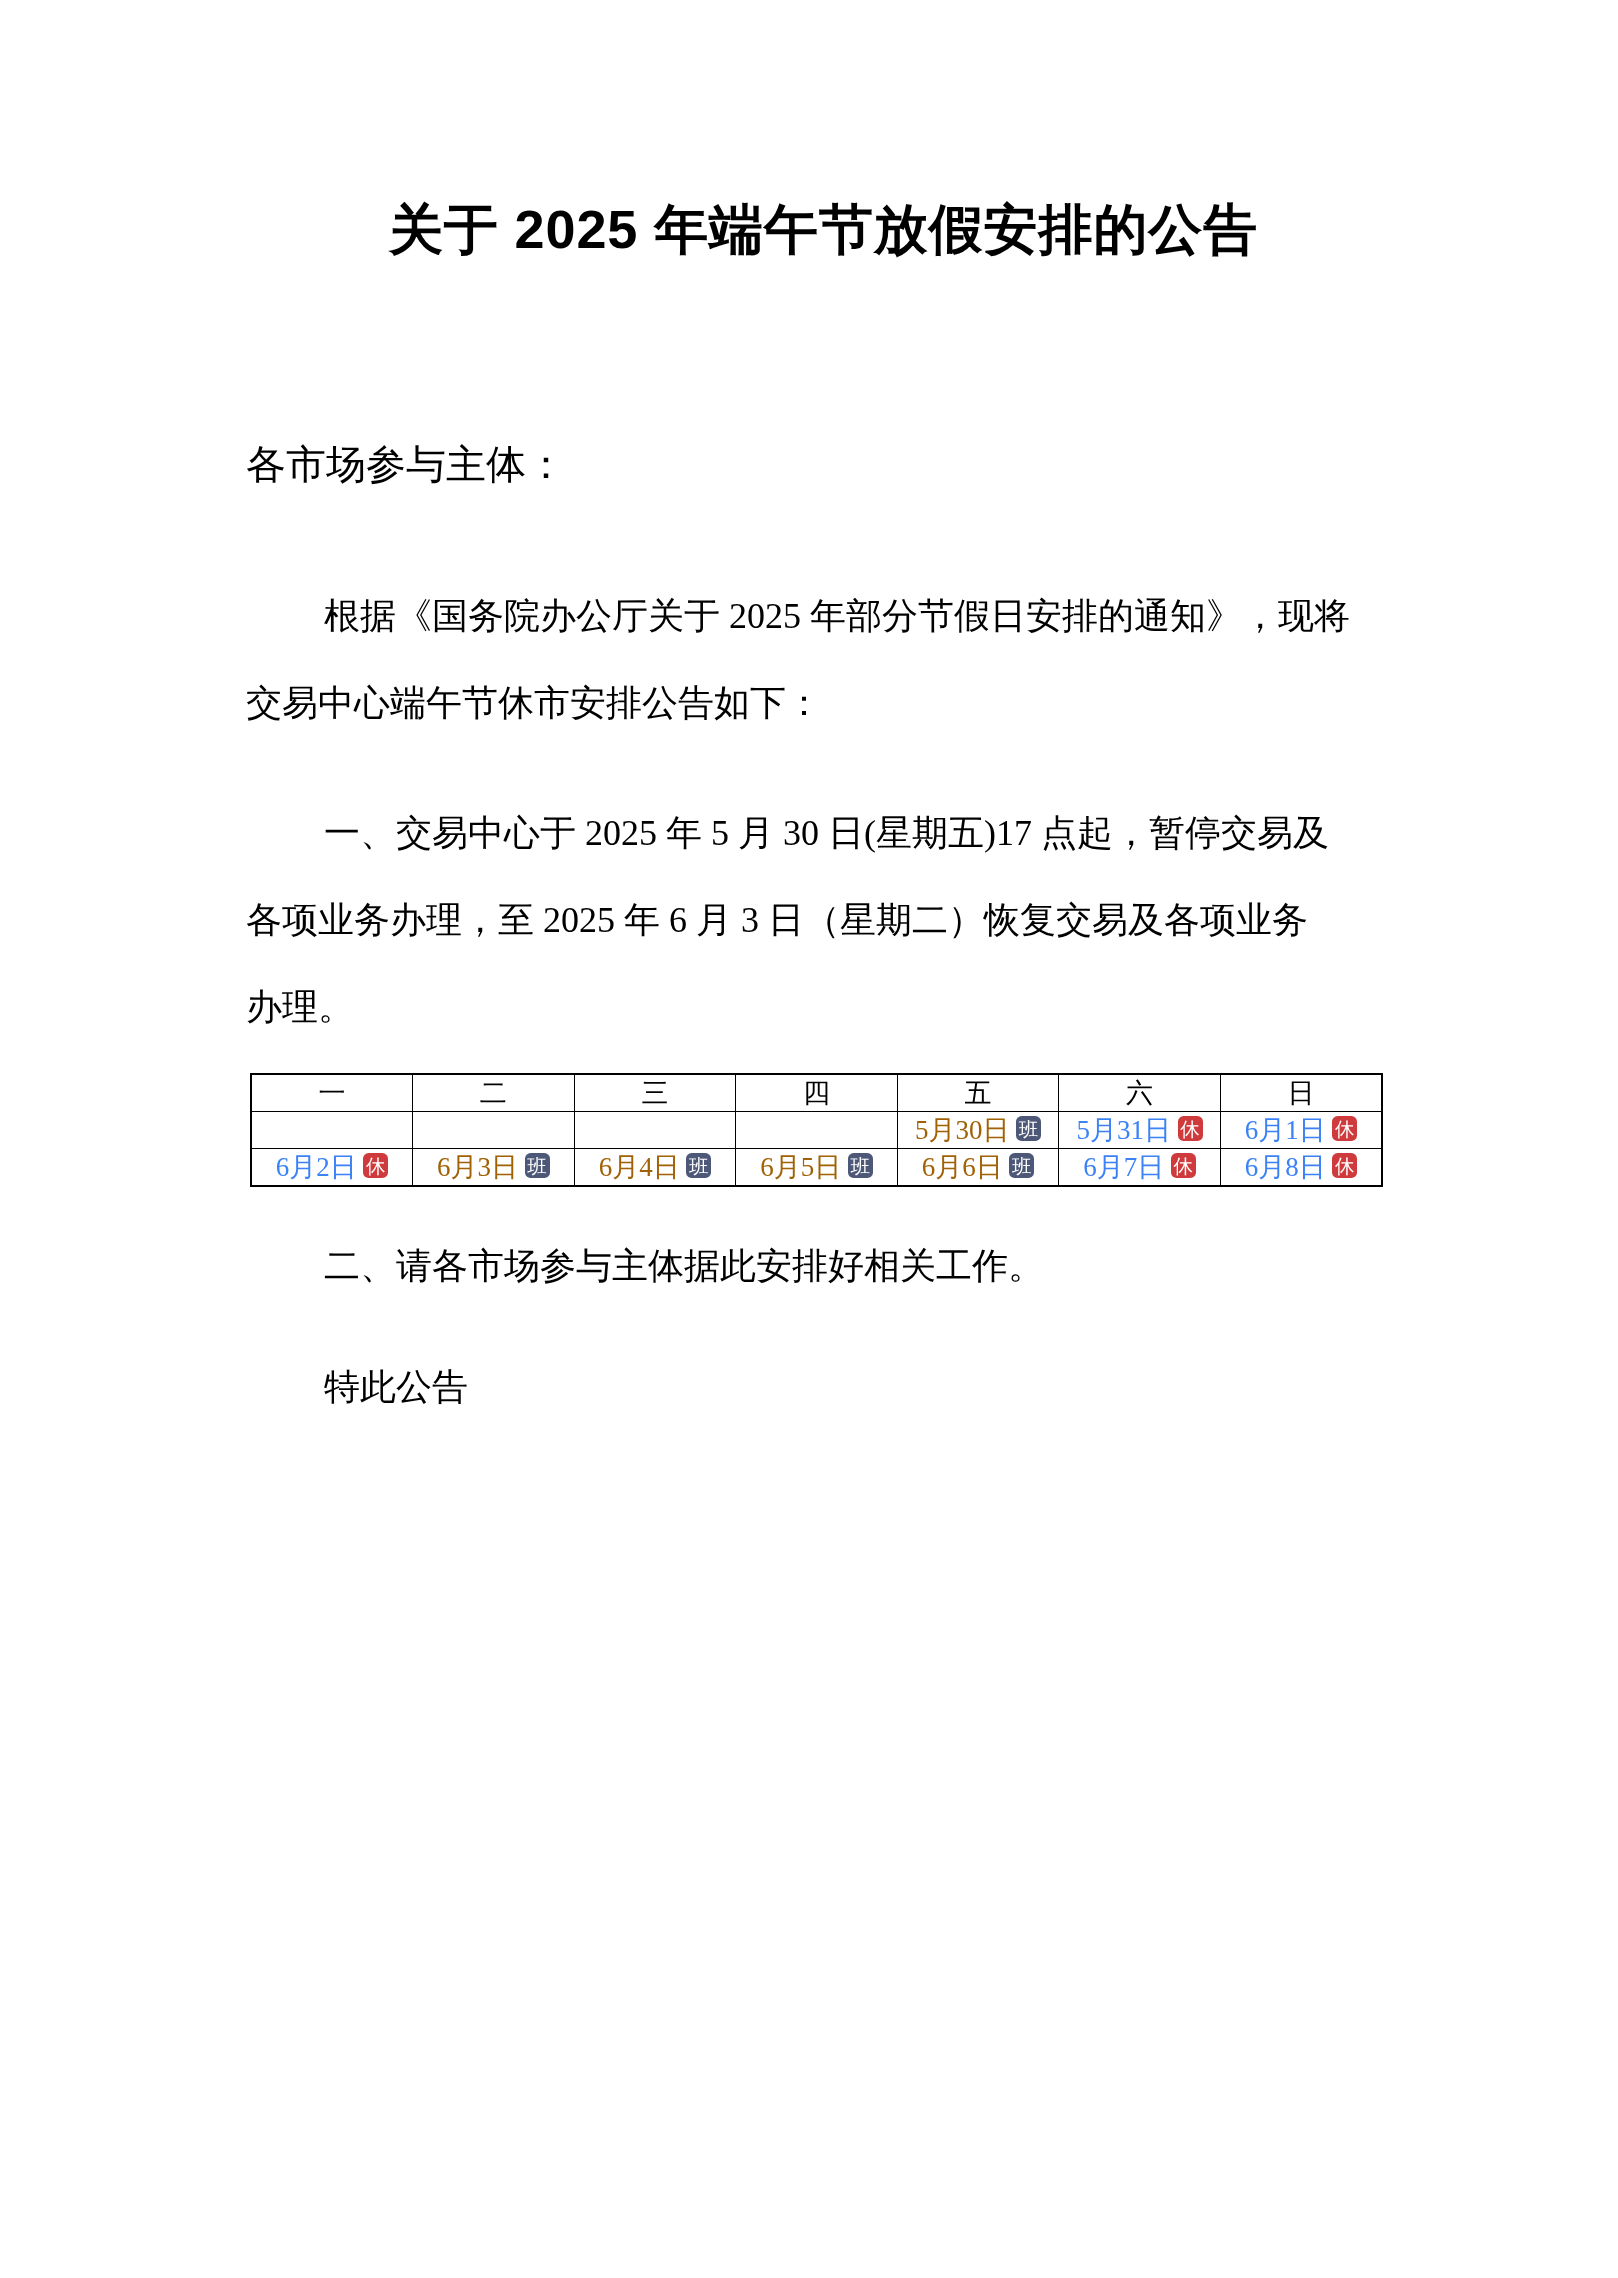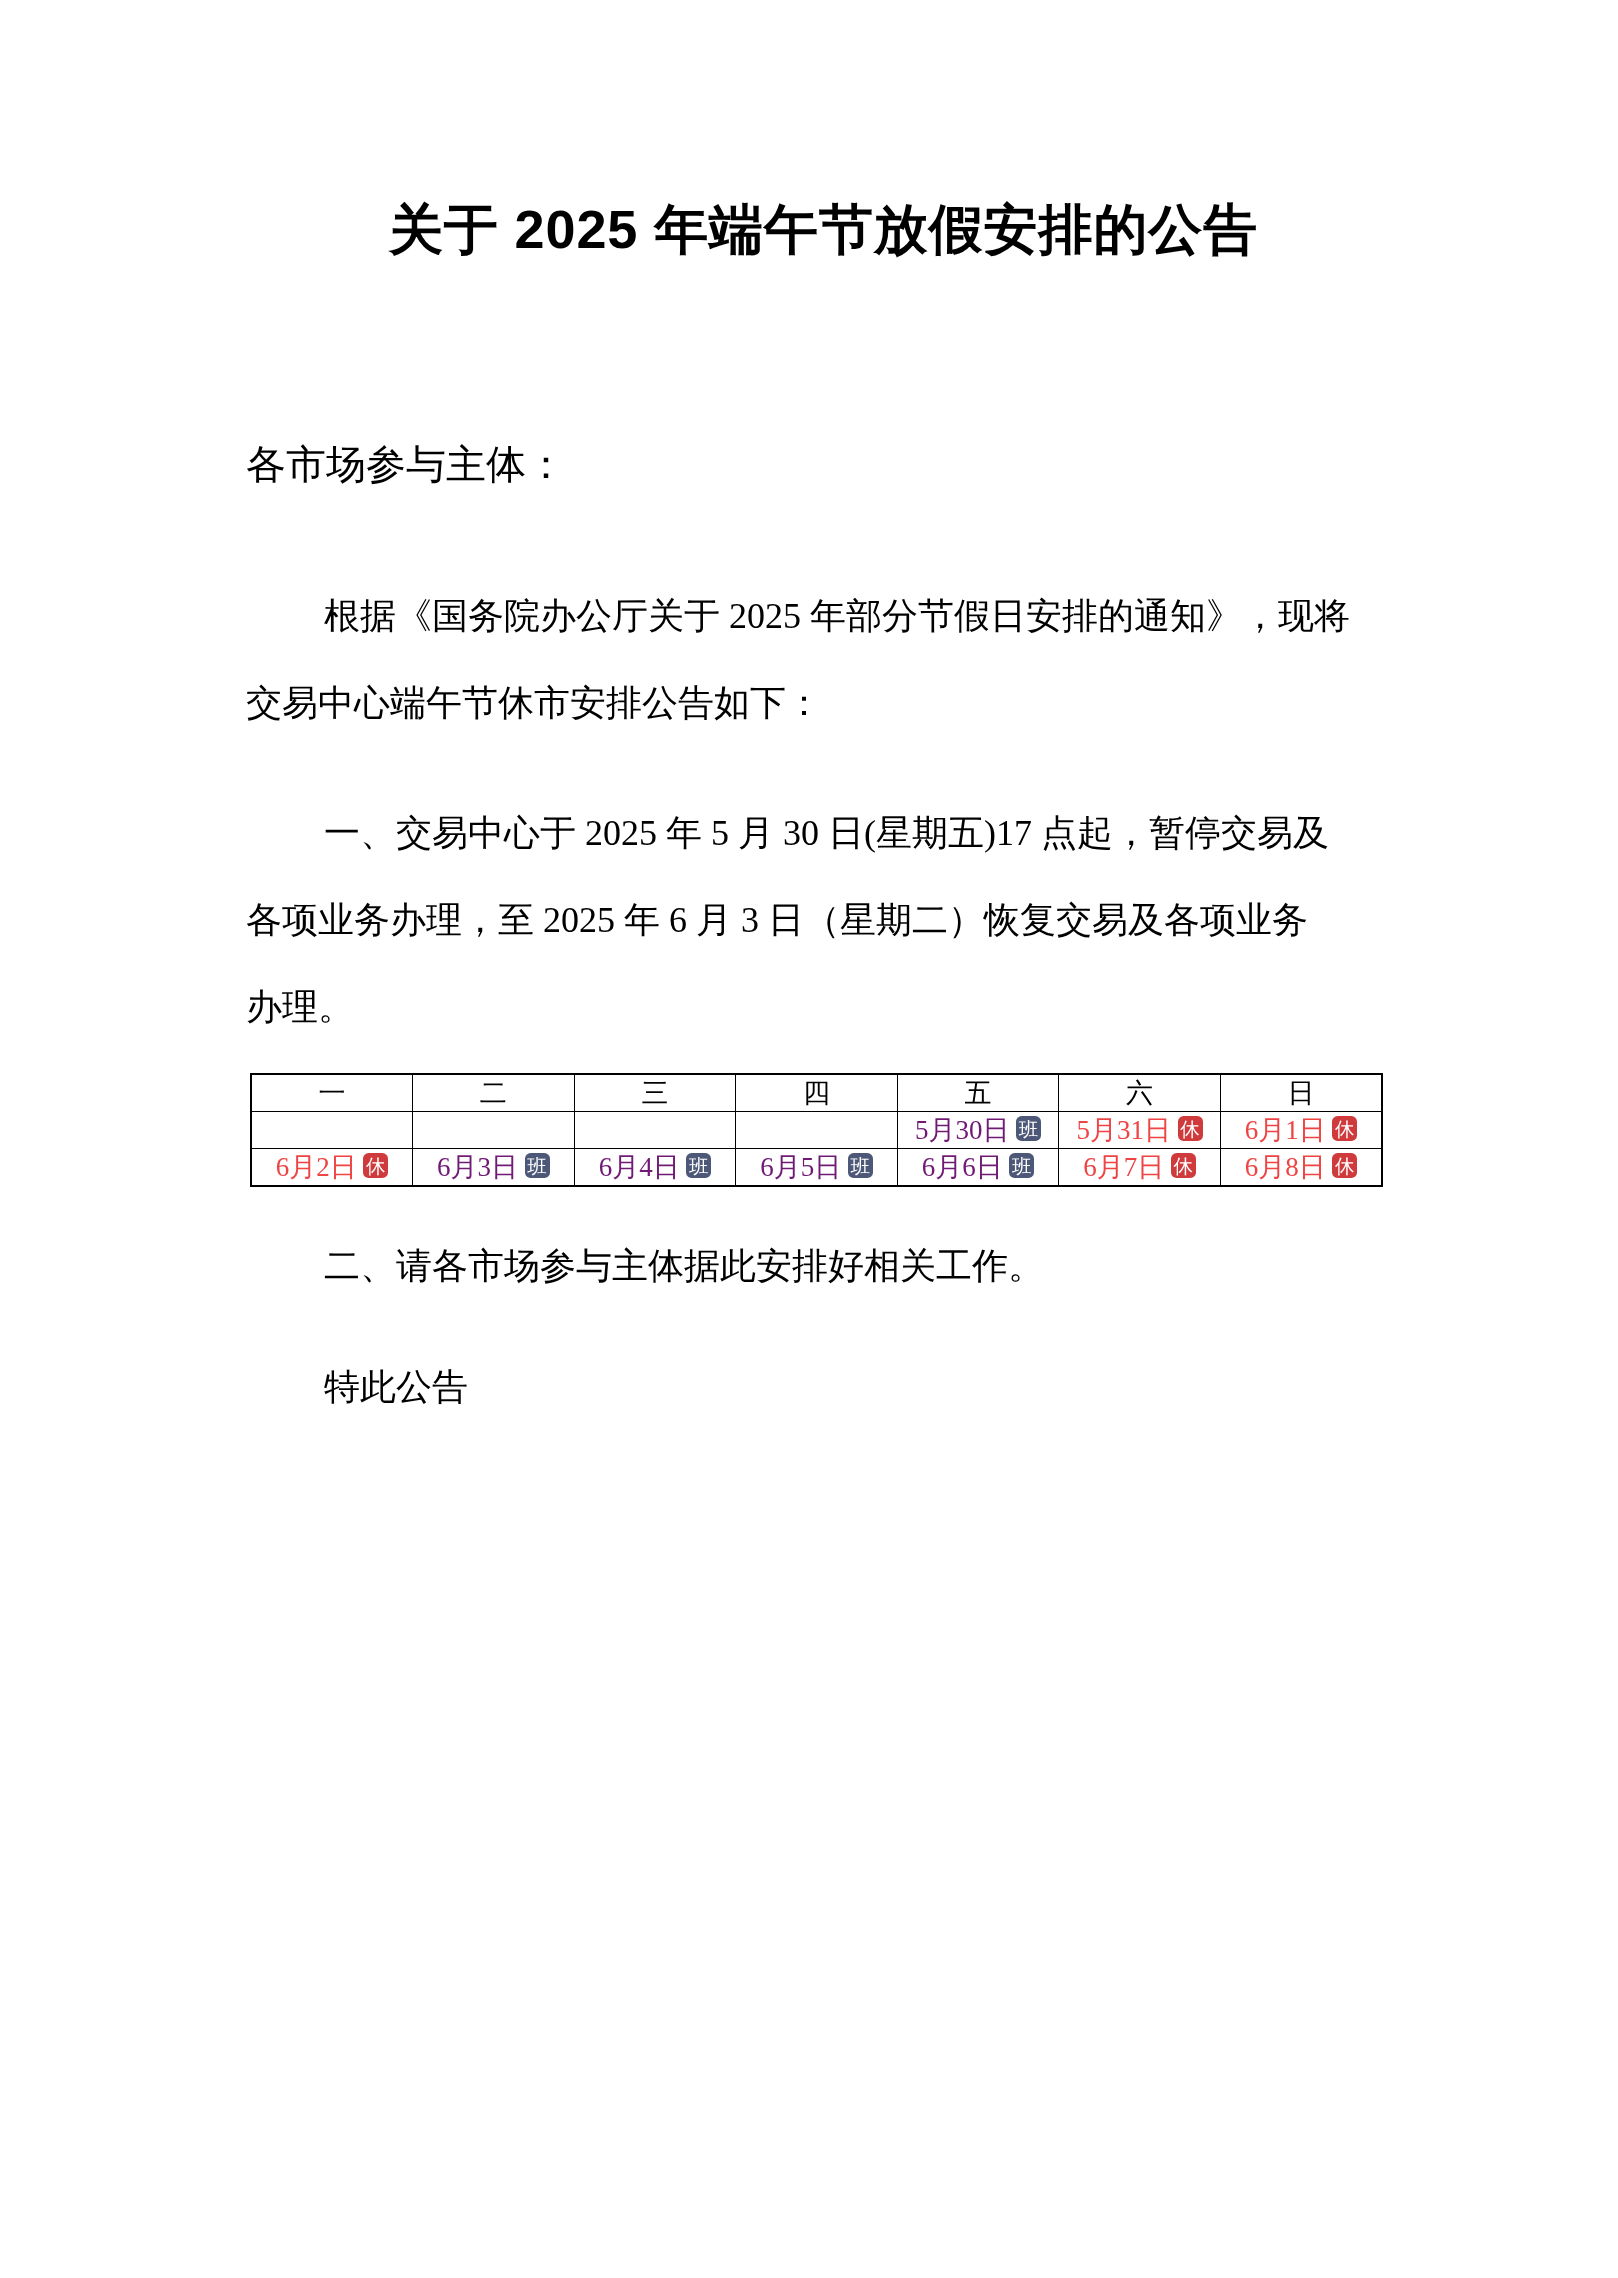--- a/index.html
+++ b/index.html
@@ -51,22 +51,22 @@
     border:1.4px solid #000000;
     text-align:center;
     vertical-align:middle;
     padding:0;
     font-weight:normal;
     font-size:27px;
   }
   table.calendar tr.hdr th { height:34px; }
   table.calendar tr.r1 td { height:33px; }
   table.calendar tr.r2 td { height:36px; }
-  .date { font-size:27px; color:#701a75; }
-  .date.red { color:#ef4444; }
+  .date { font-size:27px; color:#a16207; }
+  .date.red { color:#3b82f6; }
   .badge {
     display:inline-block;
     min-width:25px; height:25px;
     line-height:26px;
     border-radius:5.6px;
     margin-left:6.5px;
     color:#ffffff;
     font-size:19.5px;
     text-align:center;
     vertical-align:2.8px;

